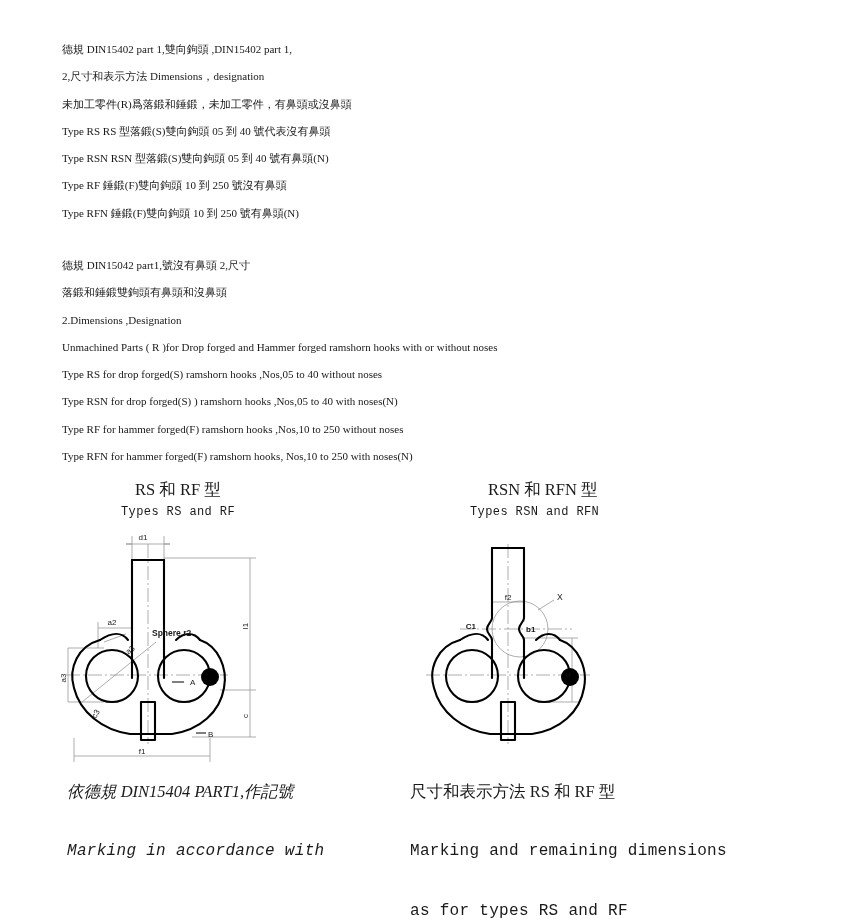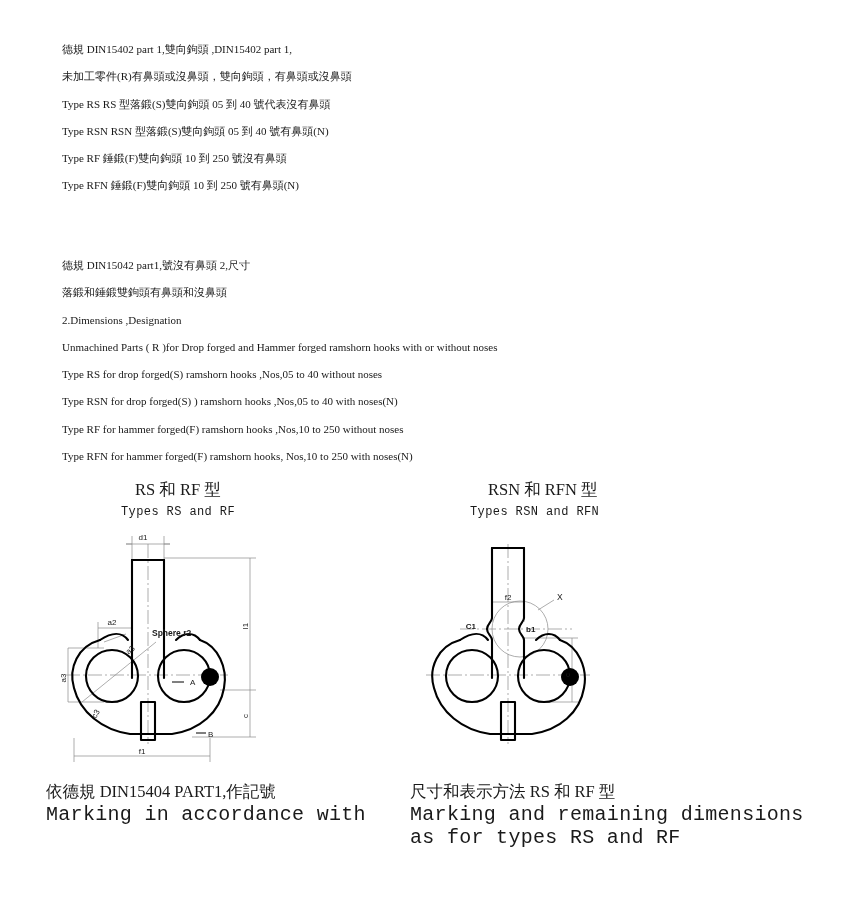--- a/index.html
+++ b/index.html
@@ -86,44 +86,46 @@
     top: 780px;
     left: 0;
     width: 858px;
     height: 110px;
   }
   .note {
     position: absolute;
     top: 0;
     line-height: 23px;
   }
-  #note-left  { left: 46px;  }
+  #note-left  { left: 67px; font-style: italic;  }
   #note-right { left: 410px; }
   .note .cn {
     display: block;
     font-family: "Liberation Serif", "DejaVu Serif", serif;
     font-size: 16.5px;
     white-space: nowrap;
   }
   .note .en {
     display: block;
     font-family: "Liberation Mono", "DejaVu Sans Mono", monospace;
-    font-size: 20px;
+    font-size: 16px;
     white-space: nowrap;
     letter-spacing: 0.3px;
+    margin-top: 37px;
   }
 </style>
 </head>
 <body>
 
 <div class="page">
 
   <div class="text-block" id="block-a">
     <div class="line">德規 DIN15402 part 1,雙向鉤頭 ,DIN15402 part 1,</div>
-    <div class="line">未加工零件(R)有鼻頭或沒鼻頭，雙向鉤頭，有鼻頭或沒鼻頭</div>
+    <div class="line">2,尺寸和表示方法 Dimensions，designation</div>
+    <div class="line">未加工零件(R)爲落鍛和錘鍛，未加工零件，有鼻頭或沒鼻頭</div>
     <div class="line">Type RS   RS 型落鍛(S)雙向鉤頭 05 到 40 號代表沒有鼻頭</div>
     <div class="line">Type RSN   RSN 型落鍛(S)雙向鉤頭 05 到 40 號有鼻頭(N)</div>
     <div class="line">Type RF 錘鍛(F)雙向鉤頭 10 到 250 號沒有鼻頭</div>
     <div class="line">Type RFN 錘鍛(F)雙向鉤頭 10 到 250 號有鼻頭(N)</div>
   </div>
 
   <div class="text-block" id="block-b">
     <div class="line">德規 DIN15042 part1,號沒有鼻頭 2,尺寸</div>
     <div class="line">落鍛和錘鍛雙鉤頭有鼻頭和沒鼻頭</div>
     <div class="line">2.Dimensions ,Designation</div>

